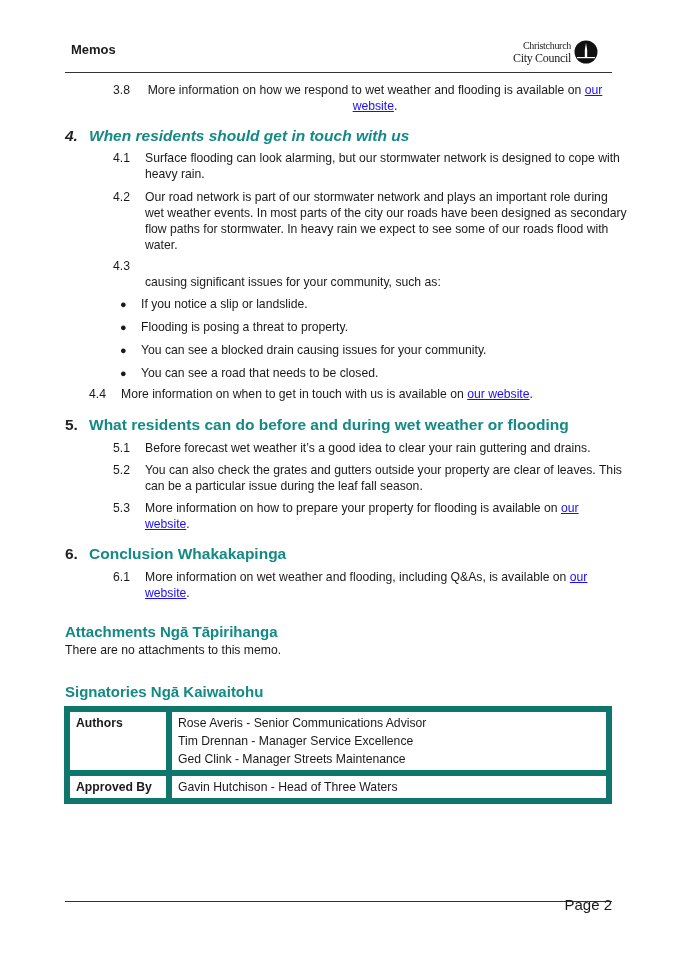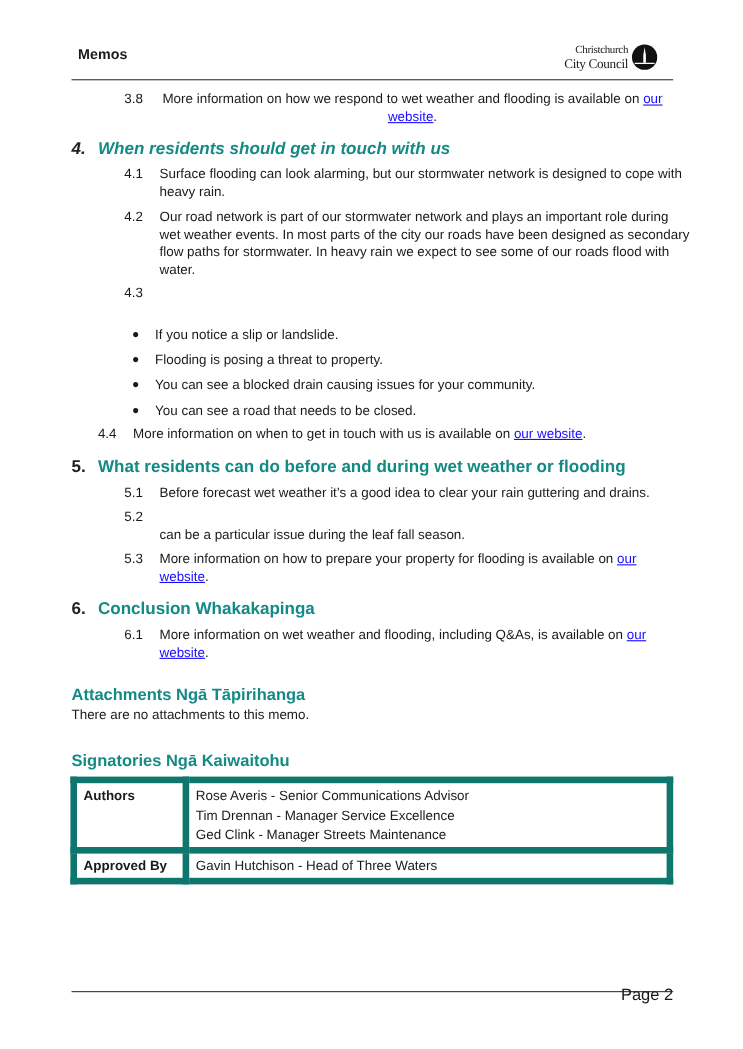--- a/index.html
+++ b/index.html
@@ -78,20 +78,21 @@
     <span>wet weather events. In most parts of the city our roads have been designed as secondary</span><br>
     <span>flow paths for stormwater. In heavy rain we expect to see some of our roads flood with</span><br>
     <span>water.</span>
   </span>
 </div>
 
 <div class="para" style="left:113px; top:258px; width:500px; height:32px;">
   <span class="num">4.3</span>
   <span class="txt" style="white-space:nowrap;">
     <br>
+    <span>causing significant issues for your community, such as:</span>
   </span>
 </div>
 
 <div class="bullet" style="top:296px;">
   <span class="dot">●</span>
   <span class="btxt">If you notice a slip or landslide.</span>
 </div>
 <div class="bullet" style="top:319px;">
   <span class="dot">●</span>
   <span class="btxt">Flooding is posing a threat to property.</span>
@@ -117,21 +118,21 @@
 </div>
 
 <div class="para" style="left:113px; top:440px; width:500px; height:16px;">
   <span class="num">5.1</span>
   <span class="txt" style="white-space:nowrap;">Before forecast wet weather it’s a good idea to clear your rain guttering and drains.</span>
 </div>
 
 <div class="para" style="left:113px; top:462px; width:500px; height:32px;">
   <span class="num">5.2</span>
   <span class="txt" style="white-space:nowrap;">
-    <br>
+    <span>You can also check the grates and gutters outside your property are clear of leaves. This</span><br>
     <span>can be a particular issue during the leaf fall season.</span>
   </span>
 </div>
 
 <div class="para" style="left:113px; top:500px; width:500px; height:32px;">
   <span class="num">5.3</span>
   <span class="txt" style="white-space:nowrap;">
     <span>More information on how to prepare your property for flooding is available on </span><a class="link">our</a><br>
     <a class="link">website</a><span>.</span>
   </span>

